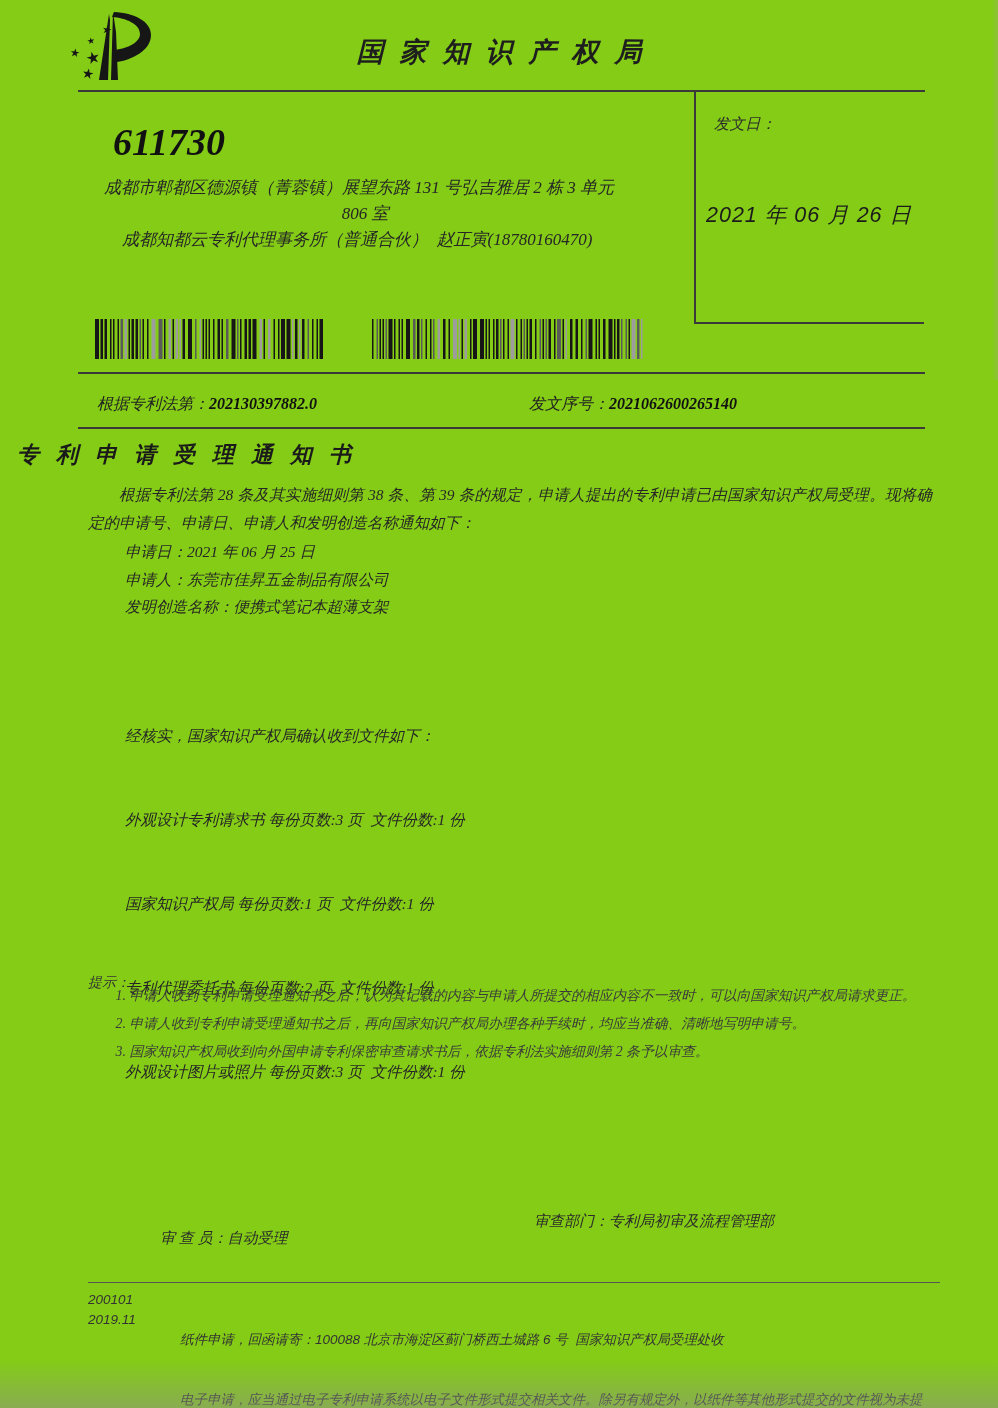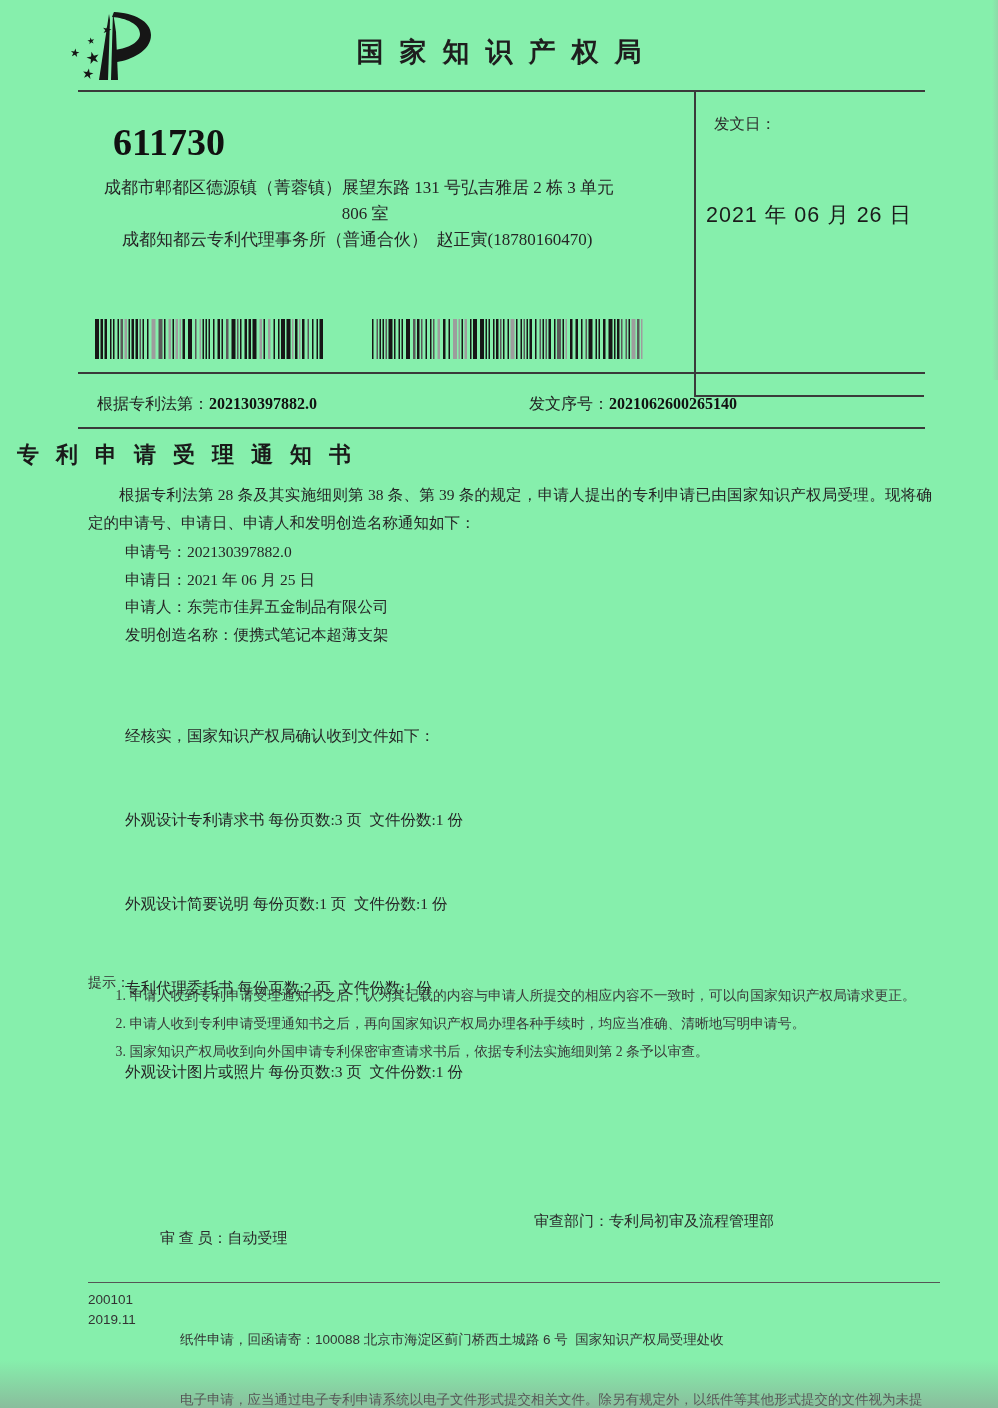--- a/index.html
+++ b/index.html
@@ -1,29 +1,30 @@
 <!DOCTYPE html>
 <html><head>
 <meta charset="utf-8">
 <style>
   html,body{margin:0;padding:0;background:#e8e8e8;}
   .page{
     position:relative;width:998px;height:1408px;margin:0 auto;
-    background:#86efac;overflow:hidden;
+    background:#84cc16;overflow:hidden;
     font-family:"Liberation Serif","DejaVu Serif",serif;
     color:#222;
+    font-style:italic;
   }
   .abs{position:absolute;}
   
   .agency-title{top:34px;left:0;right:0;text-align:center;
     font-size:27px;font-weight:bold;letter-spacing:16px;text-indent:16px;color:#1e1e1e;}
   .rule{position:absolute;border-top:2px solid #3a3a3a;height:0;}
   .rule-thin{position:absolute;border-top:1.5px solid #555;height:0;}
   
-  .datebox{left:694px;top:92px;width:230px;height:305px;box-sizing:border-box;
+  .datebox{left:694px;top:92px;width:230px;height:232px;box-sizing:border-box;
     border-left:2px solid #3a3a3a;border-bottom:2px solid #3a3a3a;}
   .datebox .label{position:absolute;top:22px;left:18px;font-size:15.5px;color:#2c2c2c;}
   .datebox .date{position:absolute;top:108px;left:10px;font-size:21.5px;letter-spacing:1px;
     font-family:"Liberation Sans","DejaVu Sans",sans-serif;color:#1b1b1b;}
   
   .postal{left:113px;top:120px;font-size:38px;font-weight:bold;color:#111;}
   .addr1{left:104px;top:176px;font-size:17px;color:#262626;}
   .addr2{left:255px;top:202px;width:220px;text-align:center;font-size:17px;color:#262626;}
   .addr3{left:122px;top:228px;font-size:17px;color:#262626;white-space:pre-wrap;}
   .barcode{position:absolute;top:319px;height:40px;}
@@ -224,30 +225,29 @@
     <span>根据专利法第：</span><span class="ref-val">202130397882.0</span>
   </div>
   <div class="abs ref-right">
     <span>发文序号：</span><span class="ref-val">2021062600265140</span>
   </div>
 
   <div class="abs notice-title">专利申请受理通知书</div>
   <div class="abs intro">根据专利法第 28 条及其实施细则第 38 条、第 39 条的规定，申请人提出的专利申请已由国家知识产权局受理。现将确定的申请号、申请日、申请人和发明创造名称通知如下：</div>
 
   <div class="abs fields">
-    <div><span>申请号：</span><span>202130397882.0</span></div>
     <div><span>申请日：</span><span>2021 年 06 月 25 日</span></div>
     <div><span>申请人：</span><span>东莞市佳昇五金制品有限公司</span></div>
     <div><span>发明创造名称：</span><span>便携式笔记本超薄支架</span></div>
   </div>
 
   <div class="abs received">
     <div>经核实，国家知识产权局确认收到文件如下：</div>
     <div>外观设计专利请求书 每份页数:3 页  文件份数:1 份</div>
-    <div>外观设计简要说明 每份页数:1 页  文件份数:1 份</div>
+    <div>国家知识产权局 每份页数:1 页  文件份数:1 份</div>
     <div>专利代理委托书 每份页数:2 页  文件份数:1 份</div>
     <div>外观设计图片或照片 每份页数:3 页  文件份数:1 份</div>
   </div>
 
   <div class="abs tips-heading">提示：</div>
   <div class="abs tips">
     <p>1. 申请人收到专利申请受理通知书之后，认为其记载的内容与申请人所提交的相应内容不一致时，可以向国家知识产权局请求更正。</p>
     <p>2. 申请人收到专利申请受理通知书之后，再向国家知识产权局办理各种手续时，均应当准确、清晰地写明申请号。</p>
     <p>3. 国家知识产权局收到向外国申请专利保密审查请求书后，依据专利法实施细则第 2 条予以审查。</p>
   </div>

